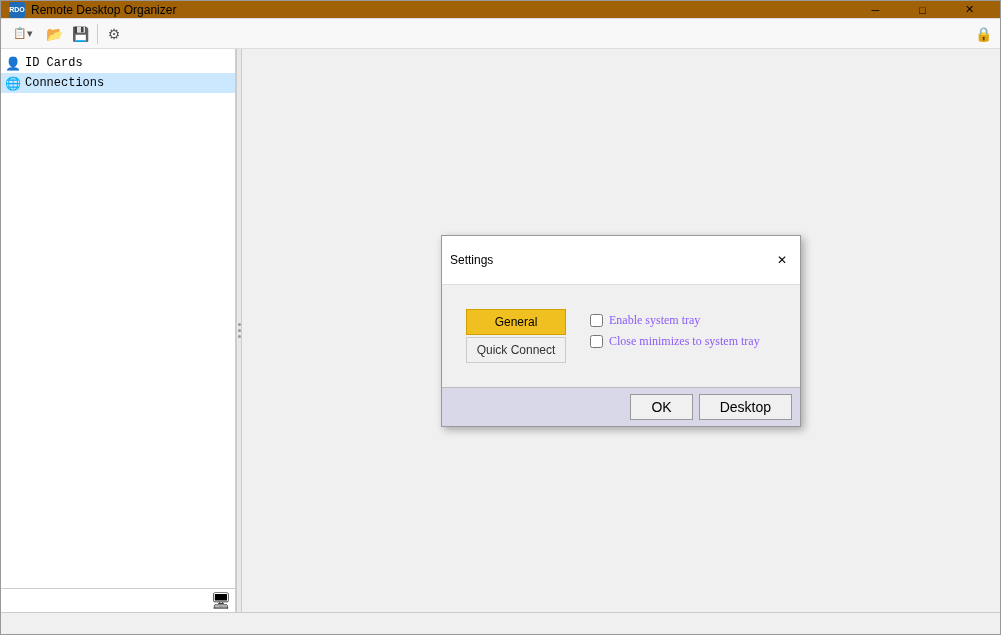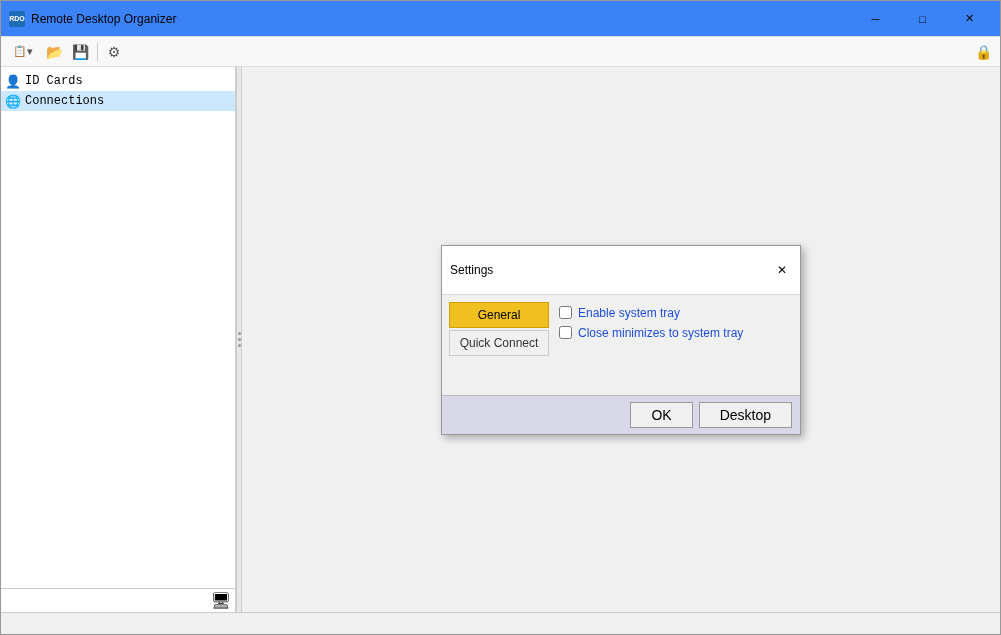--- a/index.html
+++ b/index.html
@@ -17,22 +17,22 @@
       width: 1001px;
       height: 635px;
       background: #f0f0f0;
       border: 1px solid #999;
       display: flex;
       flex-direction: column;
     }
 
     
     .title-bar {
-      background: #3b82f6;
-      height: 36px;
+      background: #a16207;
+      height: 18px;
       display: flex;
       align-items: center;
       padding: 0 8px;
       border-bottom: 1px solid #ddd;
       flex-shrink: 0;
     }
     .title-bar-icon {
       width: 16px;
       height: 16px;
       margin-right: 6px;
@@ -226,22 +226,22 @@
       cursor: pointer;
       font-size: 12px;
       color: #000;
       display: flex;
       align-items: center;
       justify-content: center;
     }
 
     .dialog-body {
       display: flex;
-      padding: 7px;
-      gap: 2px;
+      padding: 24px;
+      gap: 16px;
       min-height: 100px;
     }
 
     
     .dialog-tabs {
       width: 100px;
       flex-shrink: 0;
       display: flex;
       flex-direction: column;
       gap: 2px;
@@ -273,21 +273,22 @@
       margin-bottom: 6px;
       gap: 6px;
     }
     .checkbox-row input[type="checkbox"] {
       width: 13px;
       height: 13px;
       cursor: pointer;
     }
     .checkbox-label {
       font-size: 12px;
-      color: #1d4ed8;
+      color: #8b5cf6;
+      font-family: Liberation Serif, serif;
     }
 
     
     .dialog-footer {
       background: #d8d8e8;
       padding: 6px 8px;
       display: flex;
       justify-content: flex-end;
       gap: 6px;
       border-top: 1px solid #bbb;

